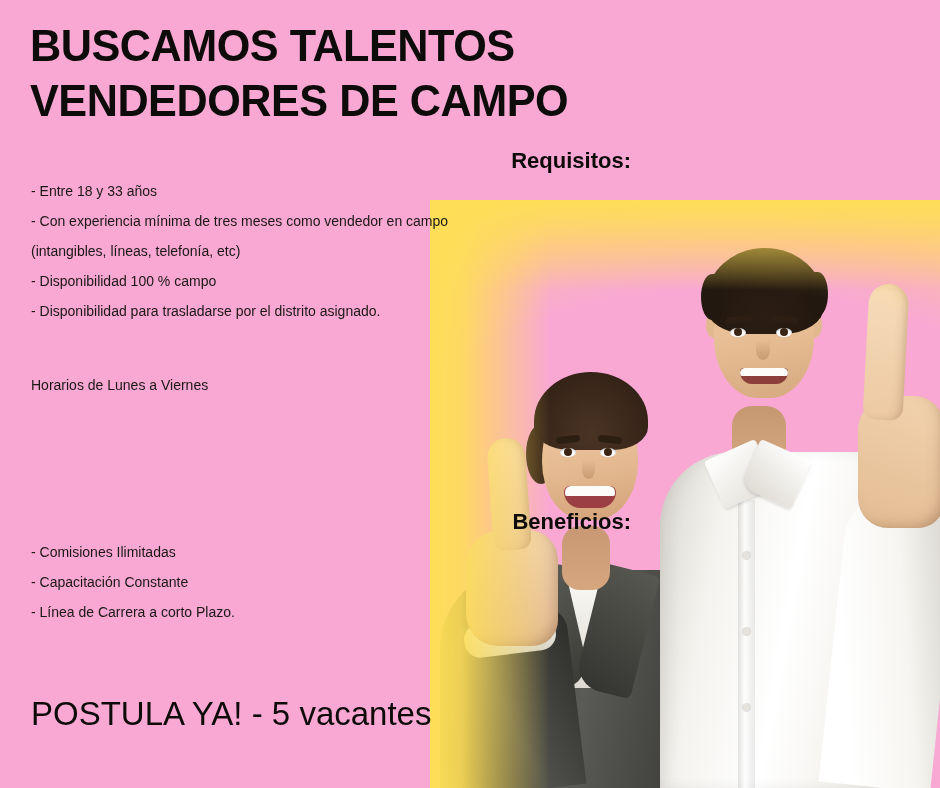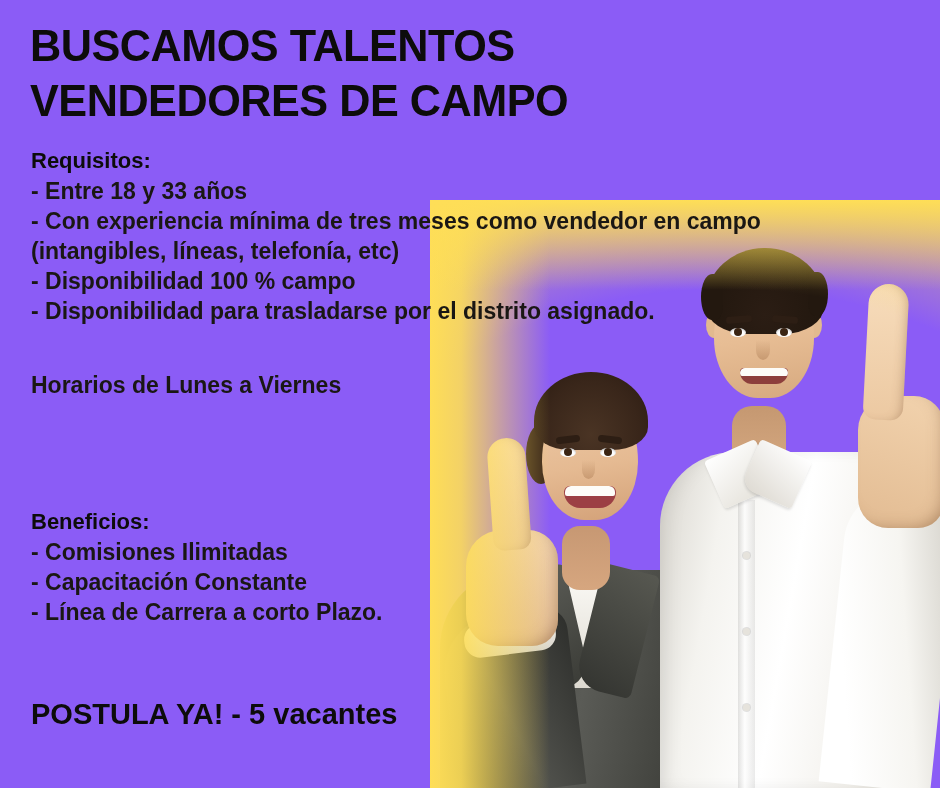--- a/index.html
+++ b/index.html
@@ -5,21 +5,21 @@
 <style>
   html,body{margin:0;padding:0;}
   body{
     background:#ffffff;
     font-family:"Liberation Sans", sans-serif;
   }
   #poster{
     position:relative;
     width:940px;
     height:788px;
-    background:#8b5cf6;
+    background:#f9a8d4;
     overflow:hidden;
   }
 
   
   #photo{
     position:absolute;
     left:430px; top:200px;
     width:510px; height:588px;
     overflow:hidden;
   }
@@ -216,32 +216,32 @@
     position:absolute; left:30px; top:18px; width:620px;
     font-weight:700; font-size:45px; line-height:55px;
     letter-spacing:-0.5px; color:#0d0c0b;
     font-family:"Liberation Sans Narrow","Liberation Sans", sans-serif;
     transform:scaleX(.96); transform-origin:left center;
   }
   .title-line{display:block;white-space:nowrap;}
 
   .block{position:absolute;left:31px;width:600px;color:#1a1714;}
   .head{
-    font-weight:700; font-size:22px; line-height:30px; color:#0d0c0b;
+    font-weight:700; font-size:22px; line-height:30px; color:#0d0c0b;text-align:right;
   }
   .line{
-    font-weight:700; font-size:23px; line-height:30px; color:#1a1714;
+    font-weight:400; font-size:14px; line-height:30px; color:#1a1714;
     white-space:nowrap;
   }
   #block-requisitos{top:146px;}
   #block-horarios{top:370px;}
   #block-beneficios{top:507px;}
   #cta{
     position:absolute; left:31px; top:695px;
-    font-weight:700; font-size:29px; line-height:38px; color:#0d0c0b;
+    font-weight:400; font-size:33px; line-height:38px; color:#0d0c0b;
     white-space:nowrap;
   }
 </style>
 </head>
 <body>
 
 <div id="poster">
 
   <div id="photo">
 

